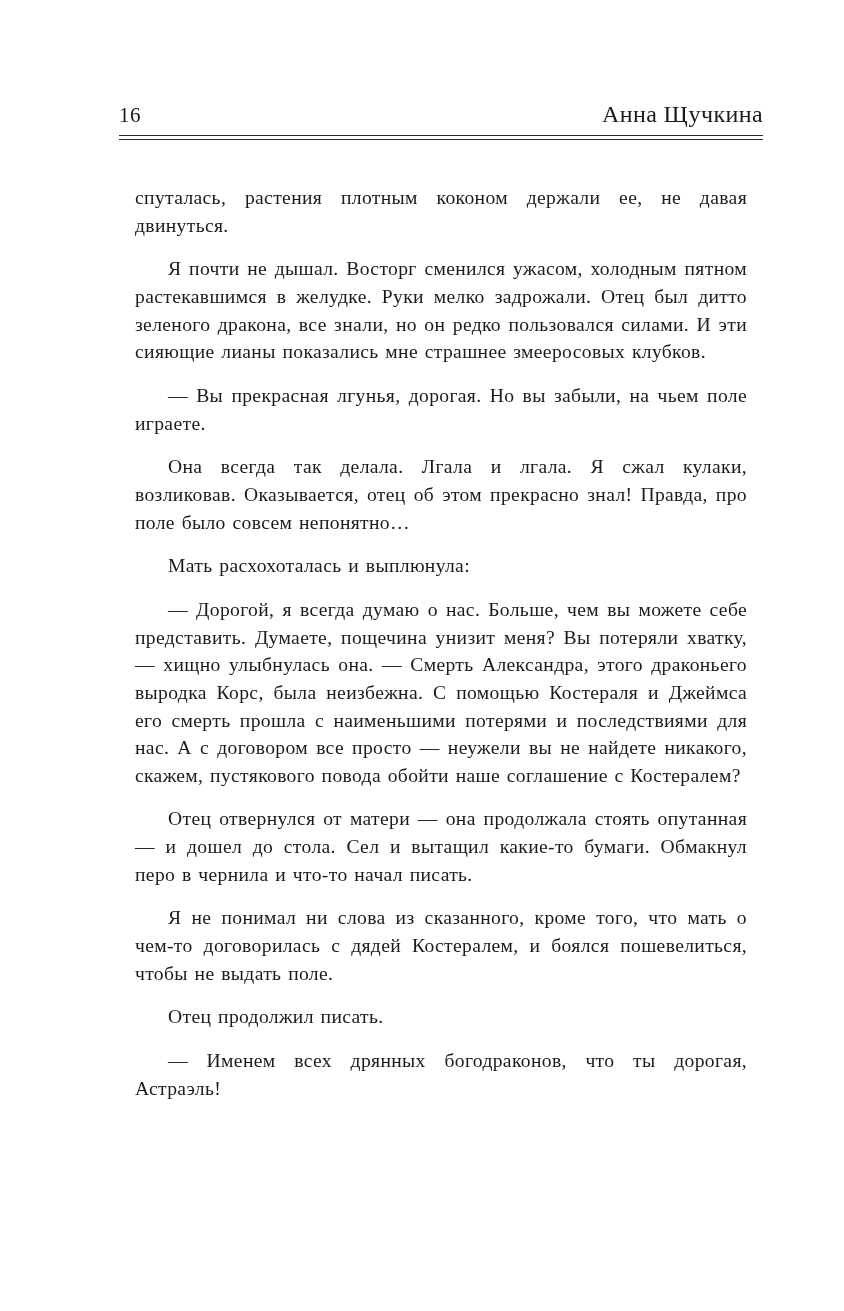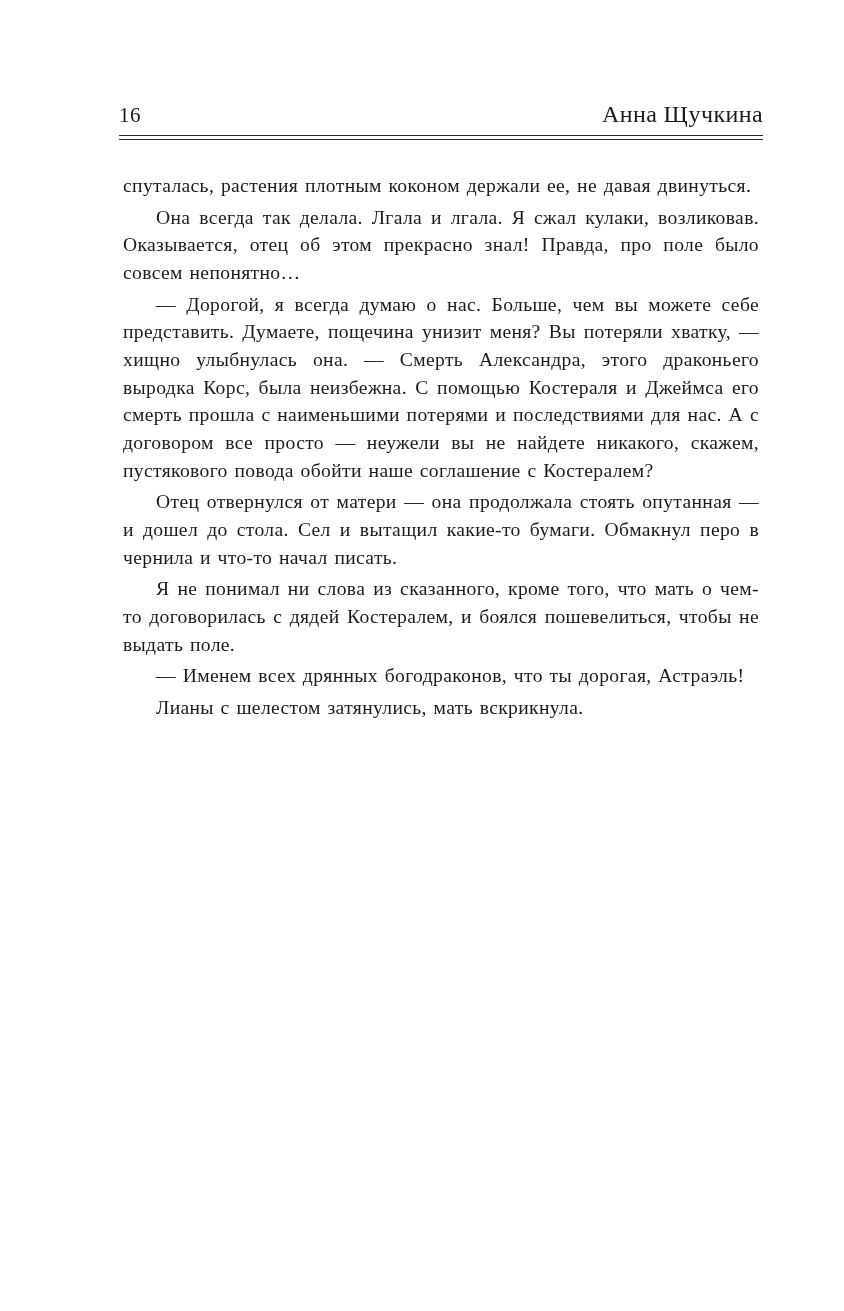--- a/index.html
+++ b/index.html
@@ -47,21 +47,21 @@
     top: 168px;
     left: 119px;
     width: 644px;
     font-size: 19.6px;
     line-height: 27.65px;
     letter-spacing: 0.35px;
     text-align: justify;
     word-spacing: 1.5px;
   }
   .text-body p {
-    margin: 4px;
+    margin: 16px;
     padding: 0;
   }
   .text-body p.indent {
     text-indent: 33px;
   }
 </style>
 </head>
 <body>
 
 <div class="book-page">
@@ -69,21 +69,24 @@
   <div class="page-header">
     <div class="header-row">
       <span class="page-number">16</span>
       <span class="running-head">Анна Щучкина</span>
     </div>
     <div class="double-rule"></div>
   </div>
 
   <div class="text-body">
       <p class="">спуталась, растения плотным коконом держали ее, не давая двинуться.</p>
+      <p class="indent">Я почти не дышал. Восторг сменился ужасом, холодным пятном растекавшимся в желудке. Руки мелко задрожали. Отец был дитто зеленого дракона, все знали, но он редко пользовался силами. И эти сияющие лианы показались мне страшнее змееросовых клубков.</p>
+      <p class="indent">— Вы прекрасная лгунья, дорогая. Но вы забыли, на чьем поле играете.</p>
       <p class="indent">Она всегда так делала. Лгала и лгала. Я сжал кулаки, возликовав. Оказывается, отец об этом прекрасно знал! Правда, про поле было совсем непонятно…</p>
+      <p class="indent">Мать расхохоталась и выплюнула:</p>
       <p class="indent">— Дорогой, я всегда думаю о нас. Больше, чем вы можете себе представить. Думаете, пощечина унизит меня? Вы потеряли хватку, — хищно улыбнулась она. — Смерть Александра, этого драконьего выродка Корс, была неизбежна. С помощью Костераля и Джеймса его смерть прошла с наименьшими потерями и последствиями для нас. А с договором все просто — неужели вы не найдете никакого, скажем, пустякового повода обойти наше соглашение с Костералем?</p>
       <p class="indent">Отец отвернулся от матери — она продолжала стоять опутанная — и дошел до стола. Сел и вытащил какие-то бумаги. Обмакнул перо в чернила и что-то начал писать.</p>
       <p class="indent">Я не понимал ни слова из сказанного, кроме того, что мать о чем-то договорилась с дядей Костералем, и боялся пошевелиться, чтобы не выдать поле.</p>
+      <p class="indent">Отец продолжил писать.</p>
       <p class="indent">— Именем всех дрянных богодраконов, что ты дорогая, Астраэль!</p>
-      <p class="indent">Лианы с шелестом затянулись, мать вскрикнула.</p>
     </div>
 
 </div>
 
 </body></html>

